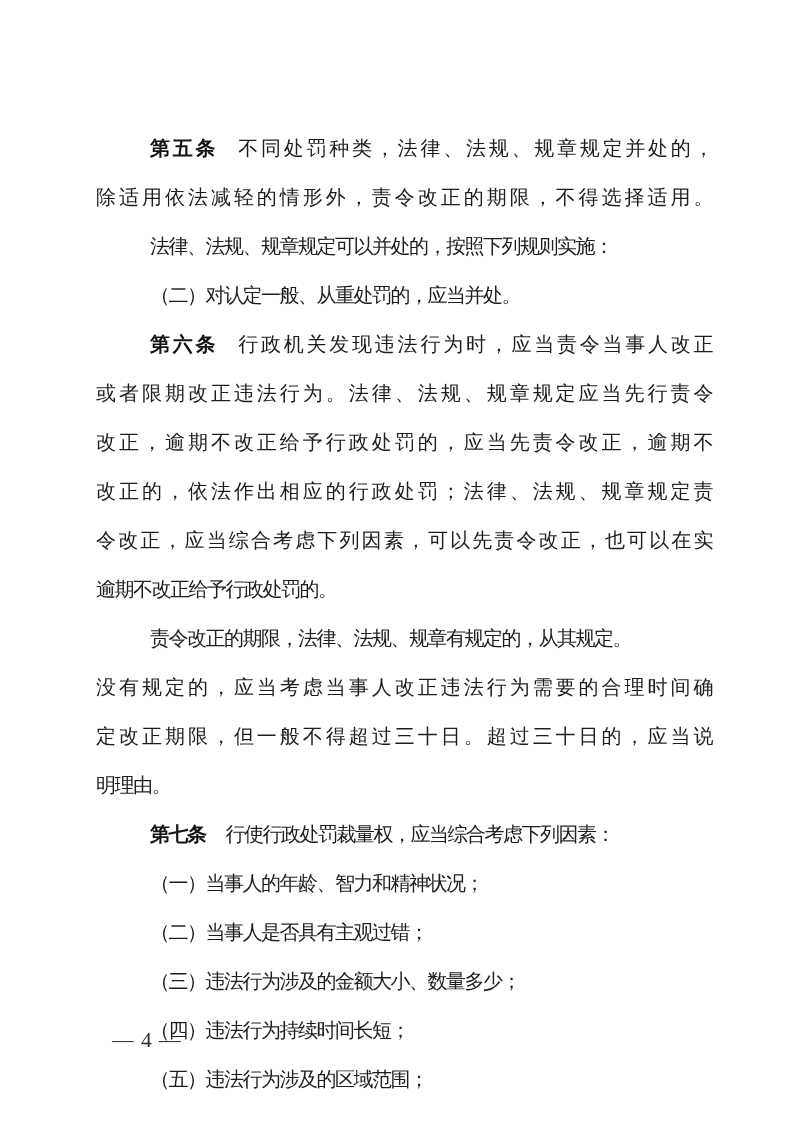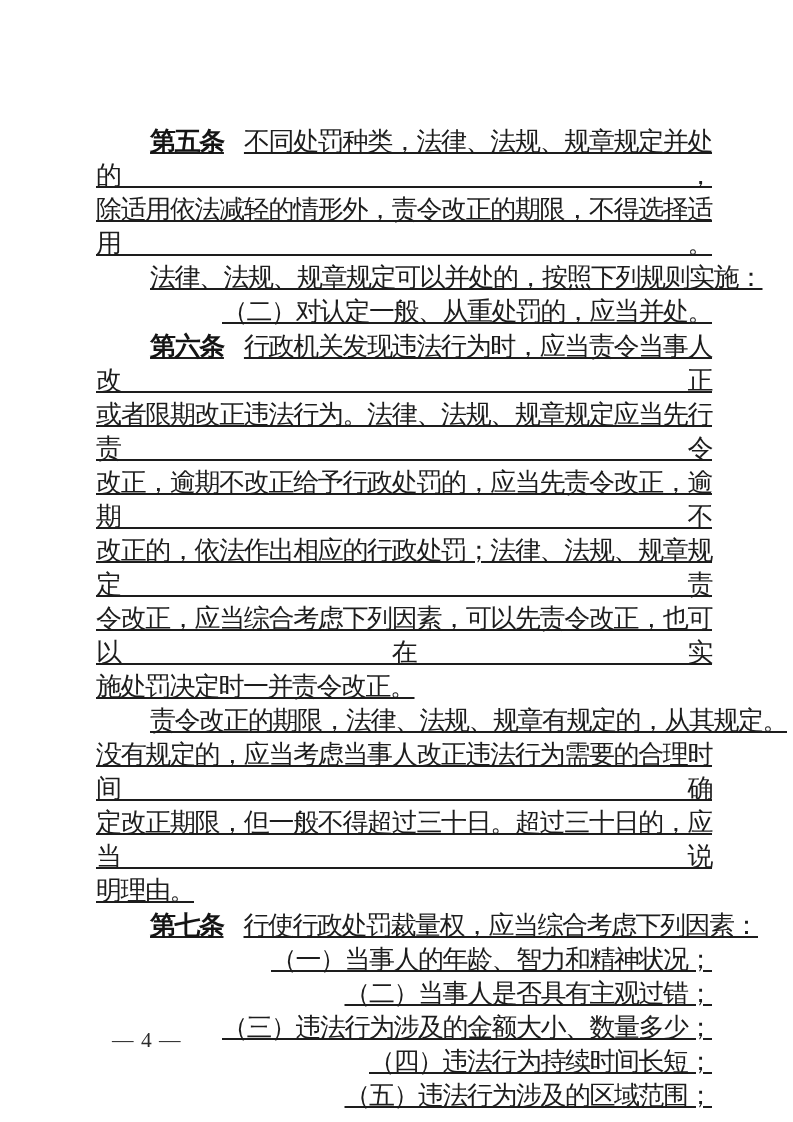--- a/index.html
+++ b/index.html
@@ -20,30 +20,28 @@
     inset: 0;
     background: #ffffff;
   }
   .text-body {
     position: absolute;
     left: 96px;
     top: 124px;
     width: 616px;
   }
   .line {
-    font-size: 26px;
-    line-height: 34px;
+    font-size: 20px;
+    line-height: 49px;
     letter-spacing: -1.5px;
     white-space: nowrap;
     overflow: visible;
-    text-decoration: underline;
   }
   .line.indent {
     text-indent: 54px;
-    text-align: right;
   }
   .line.justify {
     white-space: normal;
     text-align: justify;
     text-align-last: justify;
     text-justify: inter-character;
   }
   .art-num {
     font-weight: 700;
     font-family: "Liberation Sans", "DejaVu Sans", sans-serif;
@@ -69,21 +67,21 @@
   <div class="text-body">
       <div class="line indent justify"><span class="art-num">第五条</span>不同处罚种类，法律、法规、规章规定并处的，</div>
       <div class="line justify">除适用依法减轻的情形外，责令改正的期限，不得选择适用。</div>
       <div class="line indent">法律、法规、规章规定可以并处的，按照下列规则实施：</div>
       <div class="line indent">（二）对认定一般、从重处罚的，应当并处。</div>
       <div class="line indent justify"><span class="art-num">第六条</span>行政机关发现违法行为时，应当责令当事人改正</div>
       <div class="line justify">或者限期改正违法行为。法律、法规、规章规定应当先行责令</div>
       <div class="line justify">改正，逾期不改正给予行政处罚的，应当先责令改正，逾期不</div>
       <div class="line justify">改正的，依法作出相应的行政处罚；法律、法规、规章规定责</div>
       <div class="line justify">令改正，应当综合考虑下列因素，可以先责令改正，也可以在实</div>
-      <div class="line">施处罚决定时一并责令改正。</div>
+      <div class="line">逾期不改正给予行政处罚的。</div>
       <div class="line indent">责令改正的期限，法律、法规、规章有规定的，从其规定。</div>
       <div class="line justify">没有规定的，应当考虑当事人改正违法行为需要的合理时间确</div>
       <div class="line justify">定改正期限，但一般不得超过三十日。超过三十日的，应当说</div>
       <div class="line">明理由。</div>
       <div class="line indent"><span class="art-num">第七条</span>行使行政处罚裁量权，应当综合考虑下列因素：</div>
       <div class="line indent">（一）当事人的年龄、智力和精神状况；</div>
       <div class="line indent">（二）当事人是否具有主观过错；</div>
       <div class="line indent">（三）违法行为涉及的金额大小、数量多少；</div>
       <div class="line indent">（四）违法行为持续时间长短；</div>
       <div class="line indent">（五）违法行为涉及的区域范围；</div>

